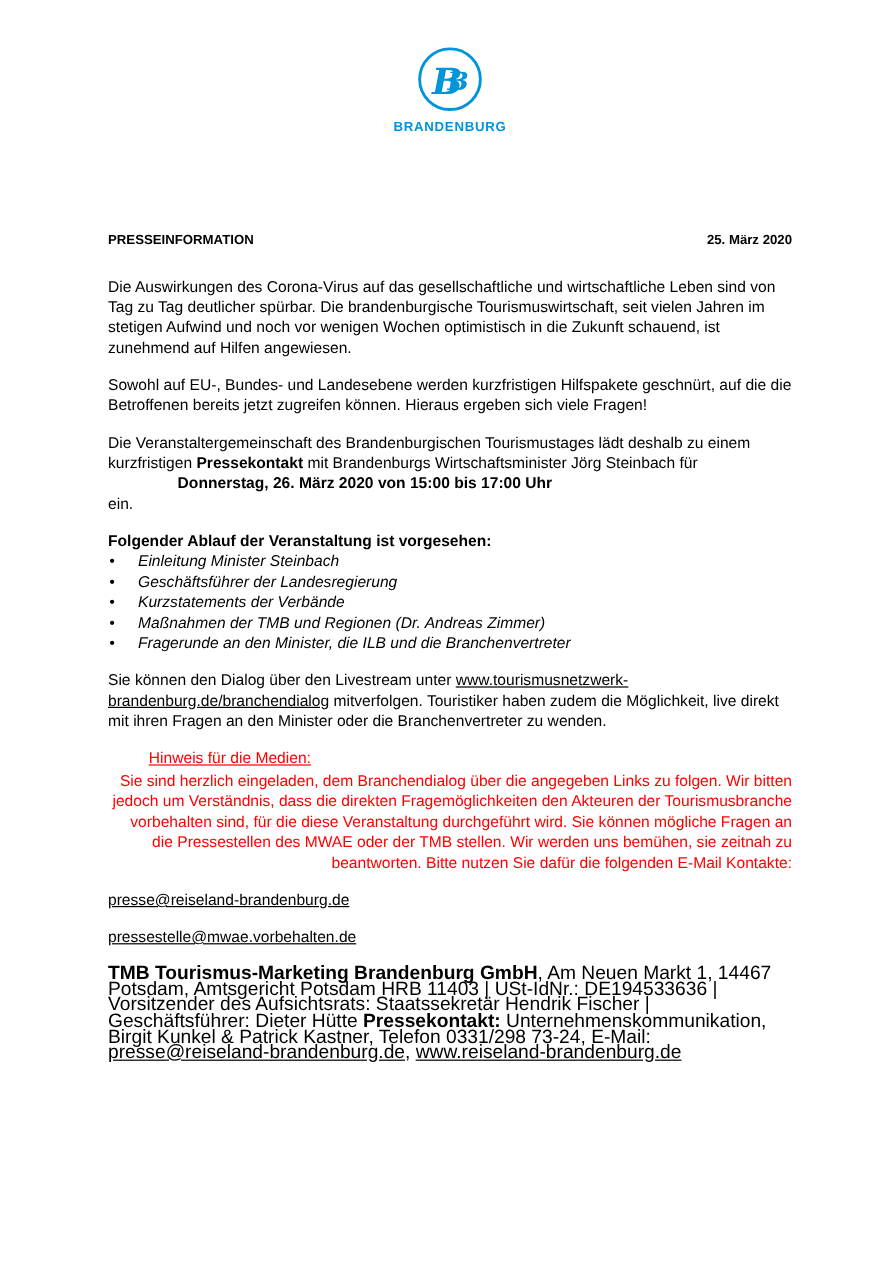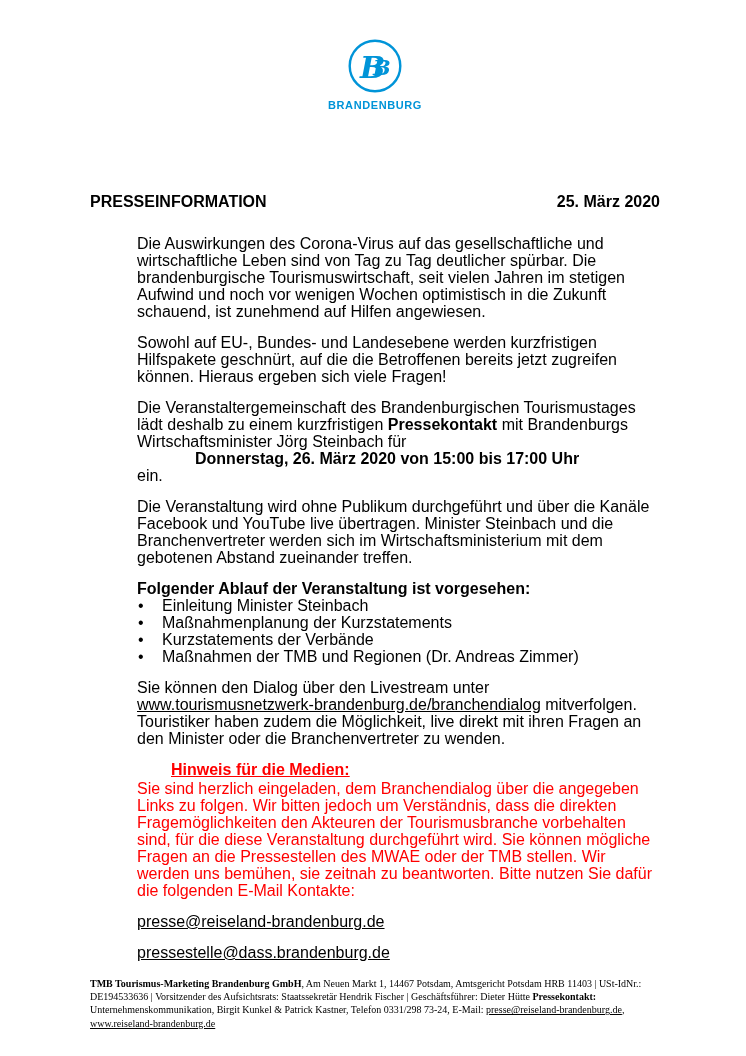--- a/index.html
+++ b/index.html
@@ -4,37 +4,37 @@
 <style>
   * { margin:0; padding:0; box-sizing:border-box; }
   html,body { background:#ffffff; }
   .page {
     width:746px; height:1056px; margin:0 auto; background:#ffffff;
     font-family:"Liberation Sans", sans-serif; color:#000;
     padding:38px 86px 0 90px; overflow:hidden; position:relative;
   }
   .logo-block { text-align:center; }
   .logo-text { color:#0094d8; font-weight:bold; font-size:11px; letter-spacing:0.6px; margin-top:1px; }
-  .header-row { margin-top:82px; display:flex; justify-content:space-between; align-items:baseline; font-weight:bold; font-size:16px; }
+  .header-row { margin-top:82px; display:flex; justify-content:space-between; align-items:baseline; font-weight:bold; font-size:11px; }
   h1.doc-title { margin-top:36px; font-size:15px; line-height:19px; font-weight:bold; }
-  .body-text { font-size:16px; line-height:17px;margin-left:47px; }
+  .body-text { font-size:13px; line-height:17px; }
   p.para { margin-top:14px; }
   p.para-lg { margin-top:24px; }
   .bold { font-weight:bold; }
   .event-line { font-weight:bold; margin-left:58px; }
   .agenda-heading { margin-top:14px; font-weight:bold; }
-  ul.agenda { list-style:none; }
+  ul.agenda { list-style:none;font-style:italic; }
   ul.agenda li { position:relative; padding-left:25px; }
   ul.agenda li::before { content:"\2022"; position:absolute; left:1px; }
   a.doclink { color:inherit; text-decoration:underline; cursor:pointer; }
   .red { color:#ff0000; }
-  .media-heading { margin-top:14px; font-weight:bold; text-decoration:underline;padding-left:34px; }
-  .media-para { margin-top:2px; }
+  .media-heading { margin-top:14px; font-weight:normal; text-decoration:underline;padding-left:34px; }
+  .media-para { margin-top:2px;text-align:right; }
   p.email-line { margin-top:14px; }
-  .footer { margin-top:16px; font-size:10px; line-height:13.2px;font-family:Liberation Serif, serif; }
+  .footer { margin-top:16px; font-size:16px; line-height:13.2px; }
 </style>
 </head>
 <body>
 
 <div class="page">
 
   <div class="logo-block">
     <svg width="56" height="56" viewBox="0 0 56 56">
       <circle cx="28" cy="28" r="25.3" fill="none" stroke="#0094d8" stroke-width="2.4"></circle>
       <text x="13" y="40" font-family="DejaVu Serif, serif" font-style="italic" font-weight="bold" font-size="30" fill="#0094d8">B</text>
@@ -53,35 +53,35 @@
 
     <p class="para para-lg">Die Auswirkungen des Corona-Virus auf das gesellschaftliche und wirtschaftliche Leben sind von Tag zu Tag deutlicher spürbar. Die brandenburgische Tourismuswirtschaft, seit vielen Jahren im stetigen Aufwind und noch vor wenigen Wochen optimistisch in die Zukunft schauend, ist zunehmend auf Hilfen angewiesen.</p>
 
     <p class="para">Sowohl auf EU-, Bundes- und Landesebene werden kurzfristigen Hilfspakete geschnürt, auf die die Betroffenen bereits jetzt zugreifen können. Hieraus ergeben sich viele Fragen!</p>
 
     <p class="para"><span>Die Veranstaltergemeinschaft des Brandenburgischen Tourismustages lädt deshalb zu einem kurzfristigen </span><span class="bold">Pressekontakt</span><span> mit Brandenburgs Wirtschaftsminister Jörg Steinbach für</span></p>
 
     <div class="event-line">Donnerstag, 26. März 2020 von 15:00 bis 17:00 Uhr</div>
     <div>ein.</div>
 
-    <p class="para">Die Veranstaltung wird ohne Publikum durchgeführt und über die Kanäle Facebook und YouTube live übertragen. Minister Steinbach und die Branchenvertreter werden sich im Wirtschaftsministerium mit dem gebotenen Abstand zueinander treffen.</p>
 
     <div class="agenda-heading">Folgender Ablauf der Veranstaltung ist vorgesehen:</div>
     <ul class="agenda">
       <li>Einleitung Minister Steinbach</li>
-      <li>Maßnahmenplanung der Kurzstatements</li>
+      <li>Geschäftsführer der Landesregierung</li>
       <li>Kurzstatements der Verbände</li>
       <li>Maßnahmen der TMB und Regionen (Dr. Andreas Zimmer)</li>
+      <li>Fragerunde an den Minister, die ILB und die Branchenvertreter</li>
     </ul>
 
     <p class="para"><span>Sie können den Dialog über den Livestream unter </span><a class="doclink">www.tourismusnetzwerk-brandenburg.de/branchendialog</a><span> mitverfolgen. Touristiker haben zudem die Möglichkeit, live direkt mit ihren Fragen an den Minister oder die Branchenvertreter zu wenden.</span></p>
 
     <div class="media-heading red">Hinweis für die Medien:</div>
     <p class="media-para red">Sie sind herzlich eingeladen, dem Branchendialog über die angegeben Links zu folgen. Wir bitten jedoch um Verständnis, dass die direkten Fragemöglichkeiten den Akteuren der Tourismusbranche vorbehalten sind, für die diese Veranstaltung durchgeführt wird. Sie können mögliche Fragen an die Pressestellen des MWAE oder der TMB stellen.  Wir werden uns bemühen, sie zeitnah zu beantworten. Bitte nutzen Sie dafür die folgenden E-Mail Kontakte:</p>
 
     <p class="email-line"><a class="doclink">presse@reiseland-brandenburg.de</a></p>
-    <p class="email-line"><a class="doclink">pressestelle@dass.brandenburg.de</a></p>
+    <p class="email-line"><a class="doclink">pressestelle@mwae.vorbehalten.de</a></p>
 
   </div>
 
   <div class="footer"><span class="bold">TMB Tourismus-Marketing Brandenburg GmbH</span><span>, Am Neuen Markt 1, 14467 Potsdam, Amtsgericht Potsdam HRB 11403 | USt-IdNr.: DE194533636 | Vorsitzender des Aufsichtsrats: Staatssekretär Hendrik Fischer | Geschäftsführer: Dieter Hütte </span><span class="bold">Pressekontakt:</span><span> Unternehmenskommunikation, Birgit Kunkel &amp; Patrick Kastner, Telefon 0331/298 73-24, E-Mail: </span><a class="doclink">presse@reiseland-brandenburg.de</a><span>, </span><a class="doclink">www.reiseland-brandenburg.de</a></div>
 
 </div>
 
 </body></html>

